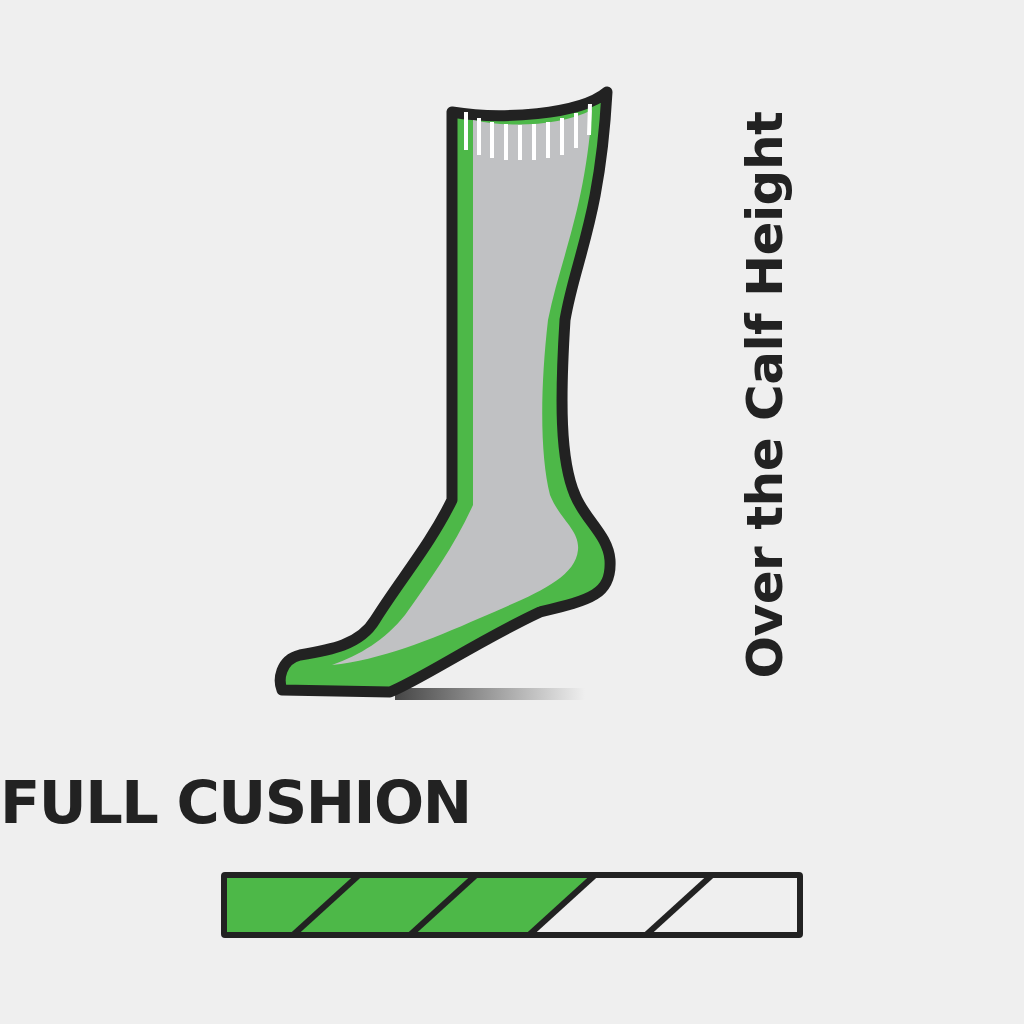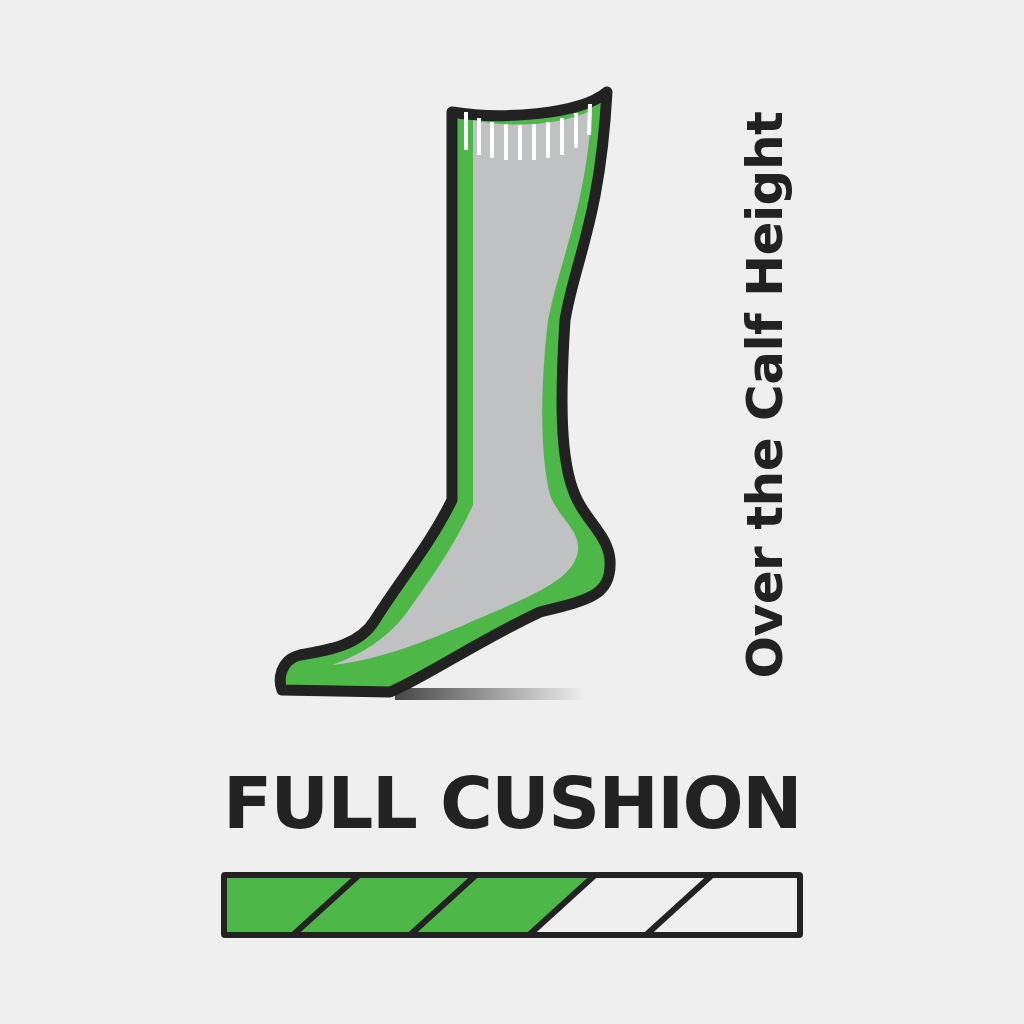--- a/index.html
+++ b/index.html
@@ -1,19 +1,19 @@
 <!DOCTYPE html>
 <html><head>
 <meta charset="utf-8">
 <style>
   html, body { margin:0; padding:0; }
   body { width:1024px; height:1024px; background:#efefef; position:relative; overflow:hidden; font-family:"DejaVu Sans", sans-serif; }
   .sock { position:absolute; left:0; top:0; width:1024px; height:1024px; }
   .side-label { position:absolute; left:765px; top:395px; transform:translate(-50%,-50%) rotate(-90deg); white-space:nowrap; font-family:"DejaVu Sans", sans-serif; font-weight:bold; font-size:50px; color:#222; letter-spacing:-0.5px; }
-  .title { position:absolute; left:0; width:1024px; top:765px; text-align:center; font-family:"DejaVu Sans", sans-serif; font-weight:bold; font-size:72px; color:#222; letter-spacing:-1.5px; line-height:76px; }
+  .title { position:absolute; left:0; width:1024px; top:765px; font-family:"DejaVu Sans", sans-serif; font-weight:bold; font-size:59px; color:#222; letter-spacing:-1.5px; line-height:76px; }
   .meter { position:absolute; left:0; top:0; width:1024px; height:1024px; }
 </style>
 </head>
 <body>
 
 <svg class="sock" viewBox="0 0 1024 1024" xmlns="http://www.w3.org/2000/svg">
   <defs>
     <linearGradient id="shadow" x1="0" x2="1" y1="0" y2="0">
       <stop offset="0" stop-color="#333" stop-opacity="0.9"></stop>
       <stop offset="1" stop-color="#333" stop-opacity="0"></stop>

